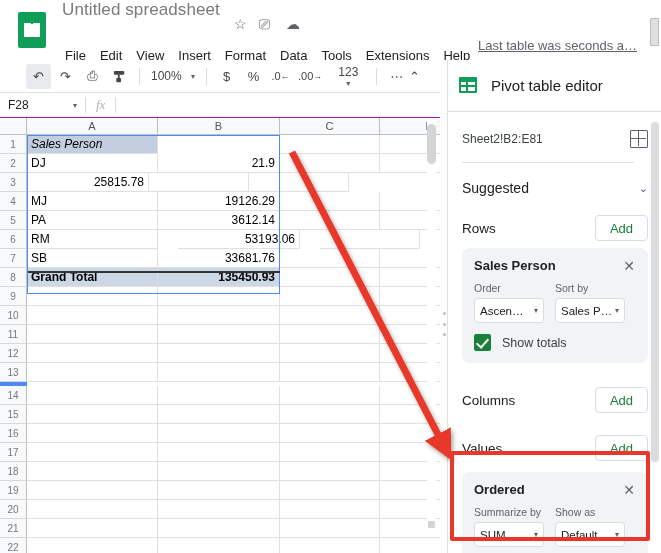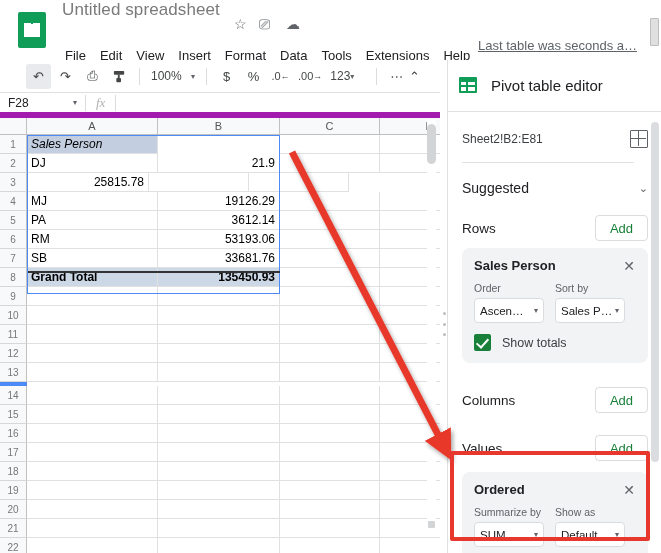--- a/index.html
+++ b/index.html
@@ -75,29 +75,29 @@
   }
   .tb {
     height: 25px; min-width: 25px; margin: 0 1px; border-radius: 3px;
     display: flex; align-items: center; justify-content: center;
     font-size: 13px; color: #444746; cursor: pointer; padding: 0 3px;
   }
   .tb.active { background: #e8eaed; }
   .tb.first { margin-left: 26px; }
   .tb-sep { width: 1px; height: 17px; background: #dadce0; margin: 0 6px; }
   .tb-zoom { width: 52px; justify-content: space-between; padding: 0 4px; font-size: 12px; }
-  .tb-num { width: 42px; justify-content: flex-start; padding: 0 3px; font-size: 12px; }
+  .tb-num { width: 42px; justify-content: center; padding: 0 3px; font-size: 12px; flex-direction: column; }
   .caret { font-size: 8px; color: #5f6368; }
   .tb-collapse { position: absolute; right: 12px; }
 
   
   .fbar {
     position: absolute; left: 0; top: 93px; width: 440px; height: 25px;
     background: #fff; display: flex; align-items: center;
-    border-bottom: 6px solid #a21caf;
+    border-bottom: 1px solid #a21caf;
     text-align: right;
   }
   .namebox {
     width: 85px; height: 25px; display: flex; align-items: center; padding-left: 8px;
     font-size: 12px; color: #202124; cursor: text;
   }
   .namebox-caret { margin-left: auto; margin-right: 8px; font-size: 8px; color: #5f6368; }
   .fbar-sep { width: 1px; height: 16px; background: #dadce0; }
   .fx { padding: 0 10px; font-size: 13px; font-style: italic; color: #b0b0b0; font-family: "Liberation Serif", serif; }
   .fbar-input { flex: 1; height: 25px; }
@@ -413,21 +413,21 @@
           <div class="cell num" style="width: 122px; height: 19px;">19126.29</div>
           <div class="cell blank" style="width: 100px; height: 19px;"></div>
           <div class="cell blank" style="width: 100px; height: 19px;"></div>
         </div>
         <div class="cellrow" style="height: 19px;">
           <div class="cell" style="width: 131px; height: 19px;">PA</div>
           <div class="cell num" style="width: 122px; height: 19px;">3612.14</div>
           <div class="cell blank" style="width: 100px; height: 19px;"></div>
           <div class="cell blank" style="width: 100px; height: 19px;"></div>
         </div>
-        <div class="cellrow" style="height: 19px;">
+        <div class="cellrow" style="height: 19px; gap: 20px;">
           <div class="cell" style="width: 131px; height: 19px;">RM</div>
           <div class="cell num" style="width: 122px; height: 19px;">53193.06</div>
           <div class="cell blank" style="width: 100px; height: 19px;"></div>
           <div class="cell blank" style="width: 100px; height: 19px;"></div>
         </div>
         <div class="cellrow" style="height: 19px;">
           <div class="cell" style="width: 131px; height: 19px;">SB</div>
           <div class="cell num" style="width: 122px; height: 19px;">33681.76</div>
           <div class="cell blank" style="width: 100px; height: 19px;"></div>
           <div class="cell blank" style="width: 100px; height: 19px;"></div>

